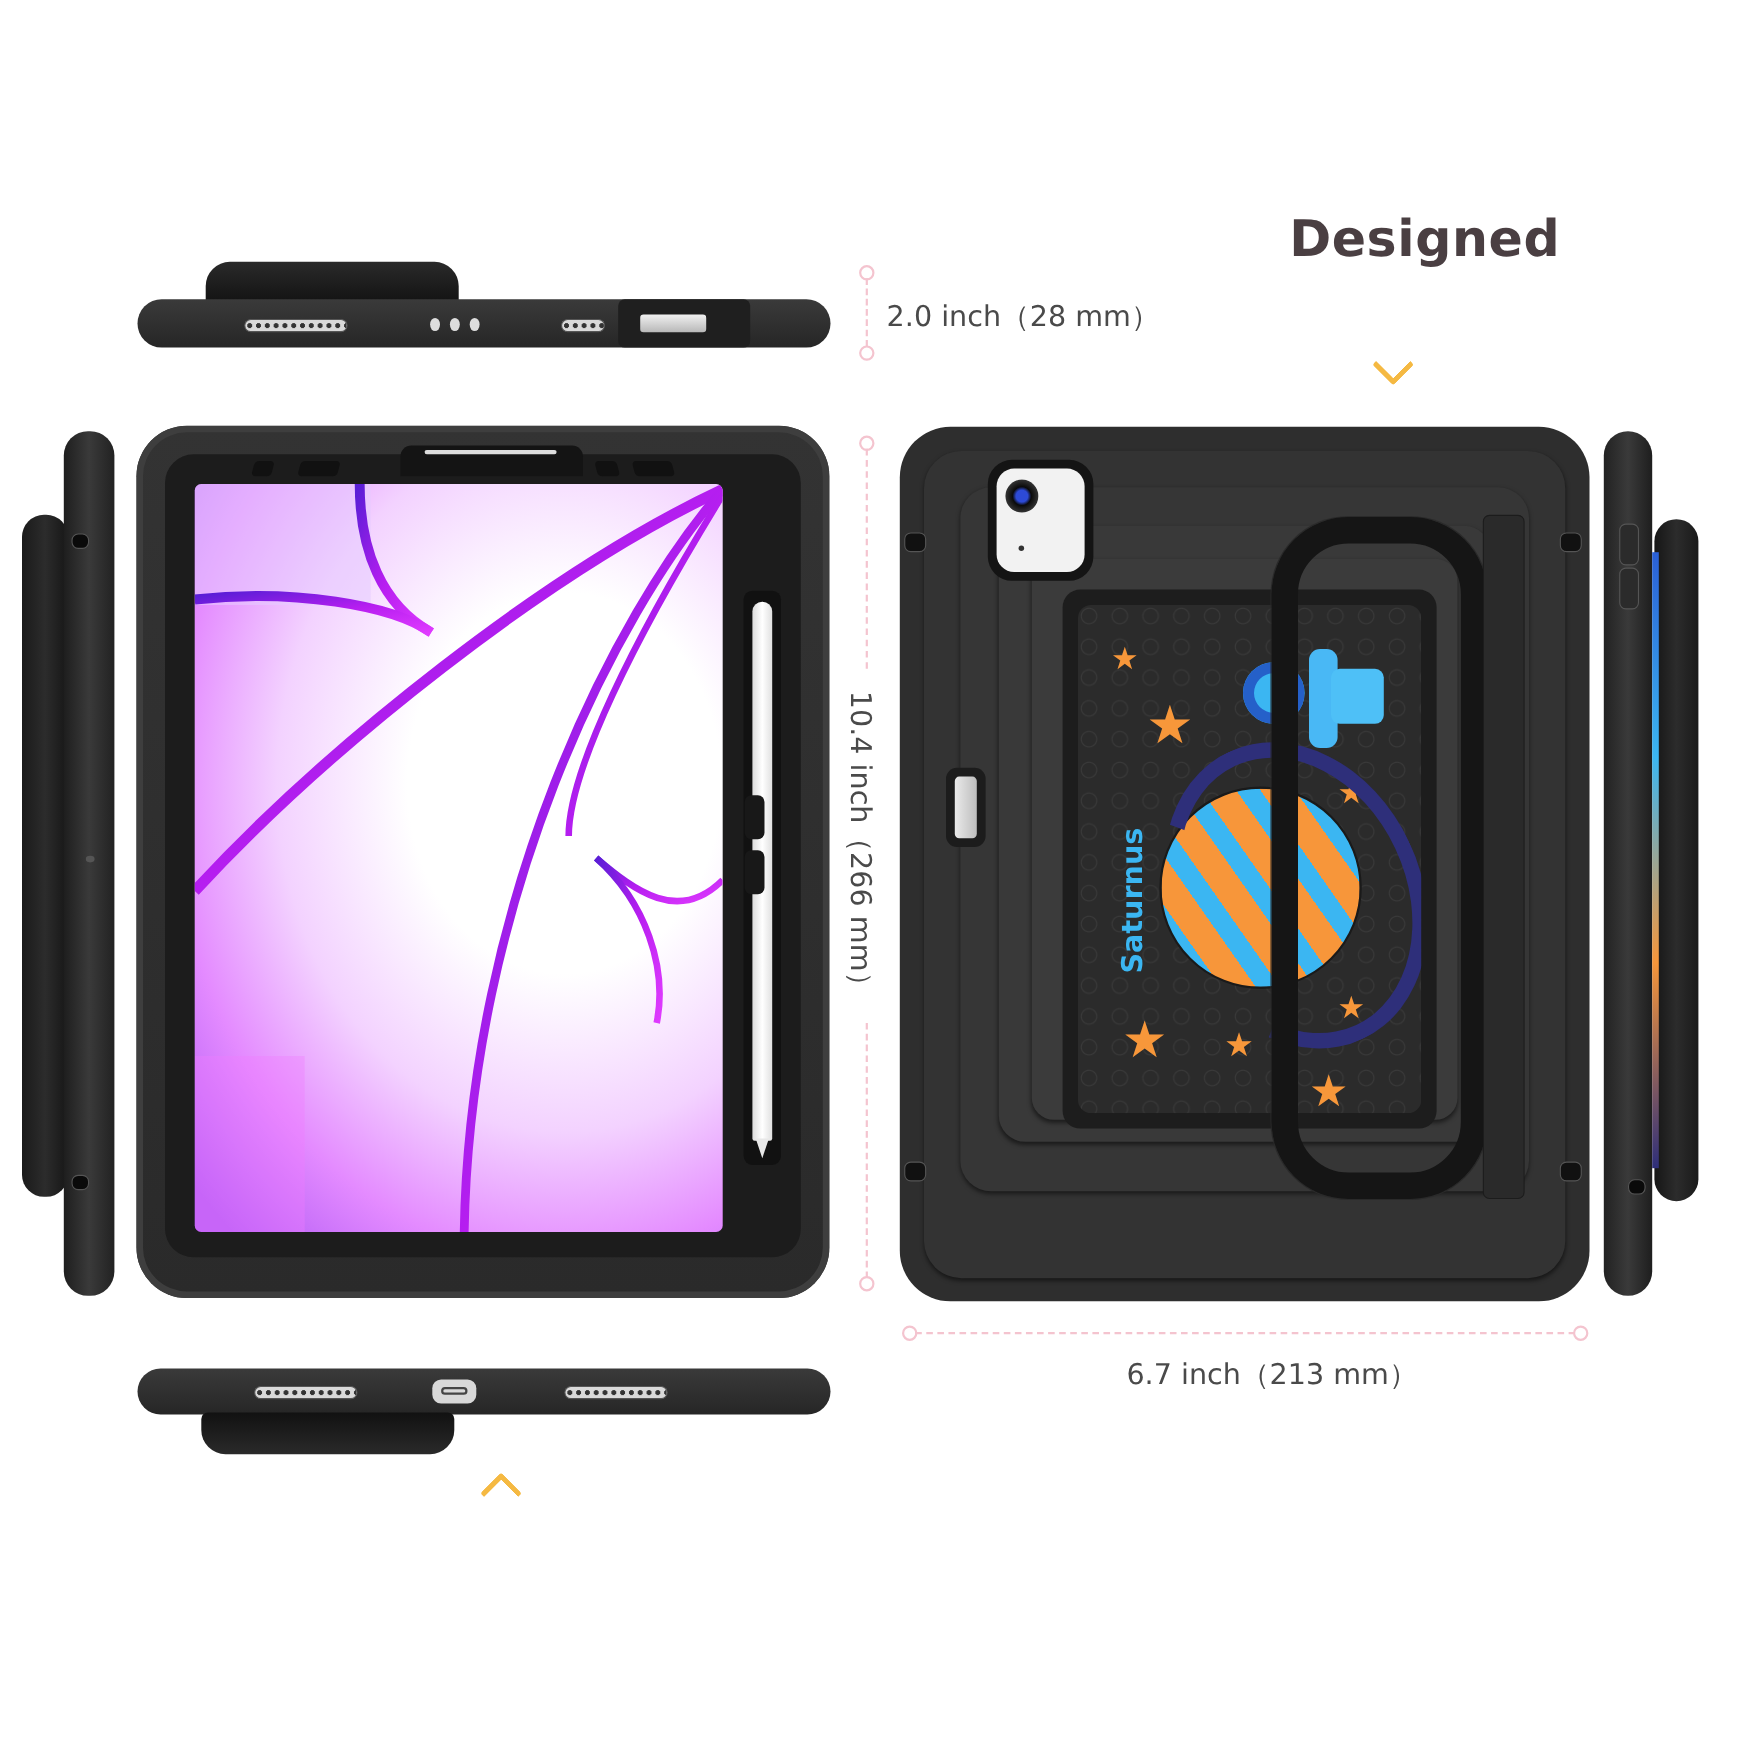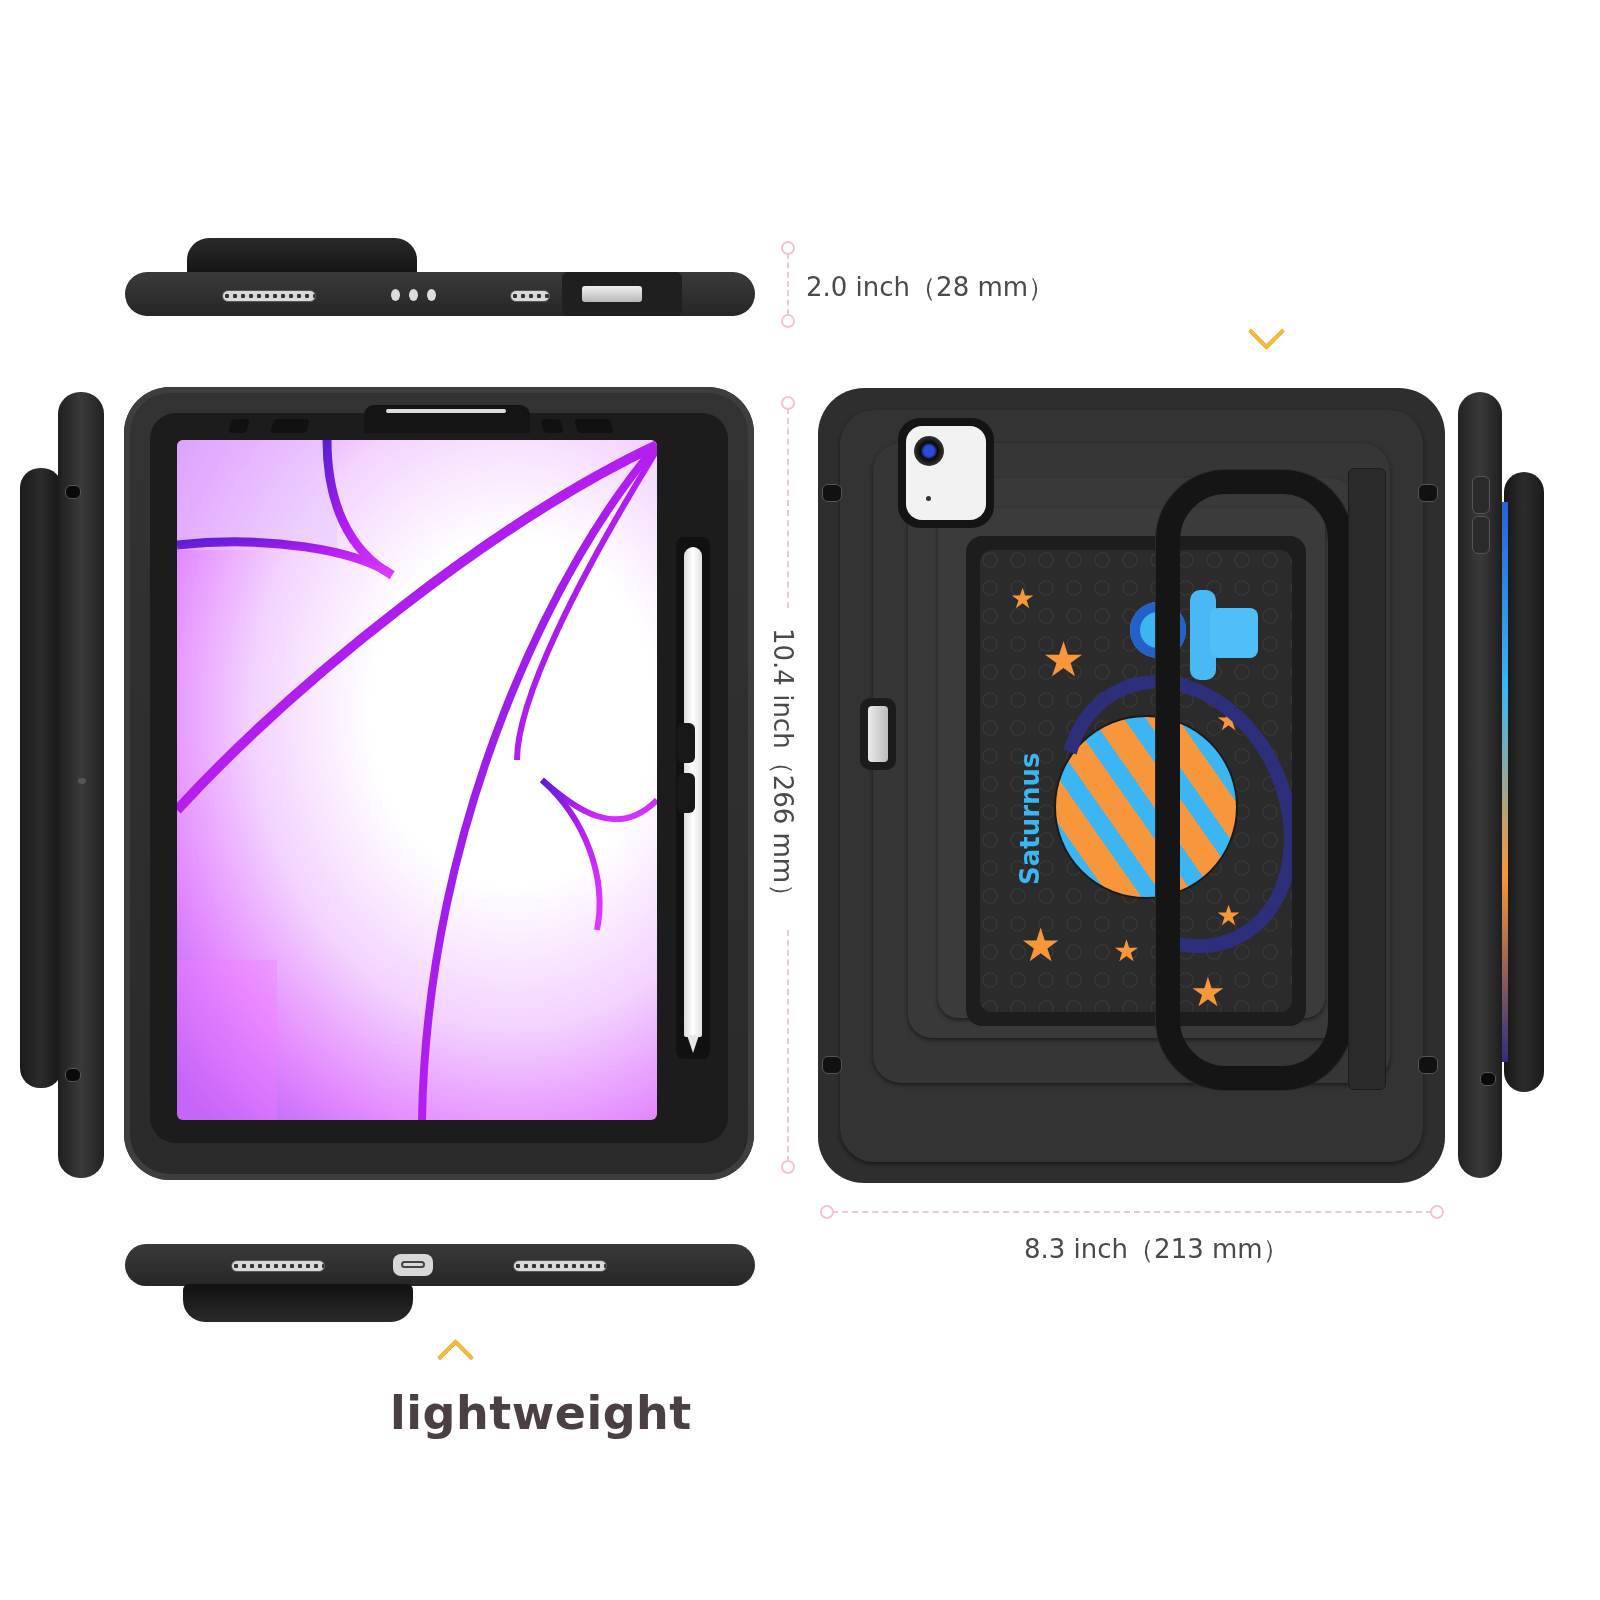--- a/index.html
+++ b/index.html
@@ -35,20 +35,21 @@
 </div>
 
 <div>
   <div class="dot" style="left:781px;top:241px;"></div>
   <div class="dimline-v" style="left:787px;top:253px;height:62px;"></div>
   <div class="dot" style="left:781px;top:314px;"></div>
 </div>
 <div class="dim-label" style="left:806px;top:270px;">2.0 inch（28 mm）</div>
 
 <div class="headline" style="left:1172px;top:188px;">
+  <div>Designed</div>
 </div>
 <div class="chev" style="left:1253px;top:318px;transform:rotate(45deg);"></div>
 
 <div class="abs" style="left:20px;top:392px;width:86px;height:786px;">
   <div class="abs" style="left:0;top:76px;width:42px;height:620px;border-radius:20px;background:linear-gradient(90deg,#1a1a1a,#2c2c2c,#161616);"></div>
   <div class="abs" style="left:38px;top:0;width:46px;height:786px;border-radius:22px;background:linear-gradient(90deg,#1e1e1e,#3a3a3a,#222);"></div>
   <div class="abs" style="left:45px;top:93px;width:14px;height:12px;border-radius:6px;background:#0a0a0a;border:1px solid #555;"></div>
   <div class="abs" style="left:45px;top:676px;width:14px;height:12px;border-radius:6px;background:#0a0a0a;border:1px solid #555;"></div>
   <div class="abs" style="left:58px;top:386px;width:8px;height:6px;border-radius:50%;background:#555;"></div>
 </div>
@@ -161,28 +162,27 @@
   <div class="abs" style="left:22px;top:680px;width:14px;height:12px;border-radius:6px;background:#0a0a0a;border:1px solid #555;"></div>
   <div class="abs" style="left:46px;top:80px;width:40px;height:620px;border-radius:20px;background:linear-gradient(90deg,#161616,#2c2c2c,#1a1a1a);"></div>
   <div class="abs" style="left:44px;top:110px;width:6px;height:560px;background:linear-gradient(180deg,#2a5fd6,#3bb6f2,#f7963a,#2e2f7a);"></div>
 </div>
 
 <div>
   <div class="dot" style="left:820px;top:1205px;"></div>
   <div class="dimline-h" style="left:832px;top:1211px;width:600px;"></div>
   <div class="dot" style="left:1430px;top:1205px;"></div>
 </div>
-<div class="dim-label" style="left:1024px;top:1232px;">8.3 inch（213 mm）</div>
+<div class="dim-label" style="left:1024px;top:1232px;">6.7 inch（213 mm）</div>
 
 <div class="abs" style="left:125px;top:1244px;width:630px;height:80px;">
   <div class="abs case" style="left:0;top:0;width:630px;height:42px;border-radius:22px;"></div>
   <div class="grille" style="left:106px;top:16px;width:92px;"></div>
   <div class="abs" style="left:268px;top:10px;width:40px;height:22px;border-radius:8px;background:#d8d8d8;">
     <div class="abs" style="left:8px;top:7px;width:24px;height:7px;border-radius:4px;border:2px solid #444;box-sizing:border-box;"></div>
   </div>
   <div class="grille" style="left:388px;top:16px;width:92px;"></div>
   <div class="abs" style="left:58px;top:40px;width:230px;height:38px;border-radius:6px 6px 22px 22px;background:linear-gradient(180deg,#111,#2a2a2a);"></div>
 </div>
 
 <div class="chev" style="left:442px;top:1344px;transform:rotate(-135deg);"></div>
 <div class="headline" style="left:390px;top:1384px;">
-  <div>lightweight</div>
 </div>
 
 </body></html>

